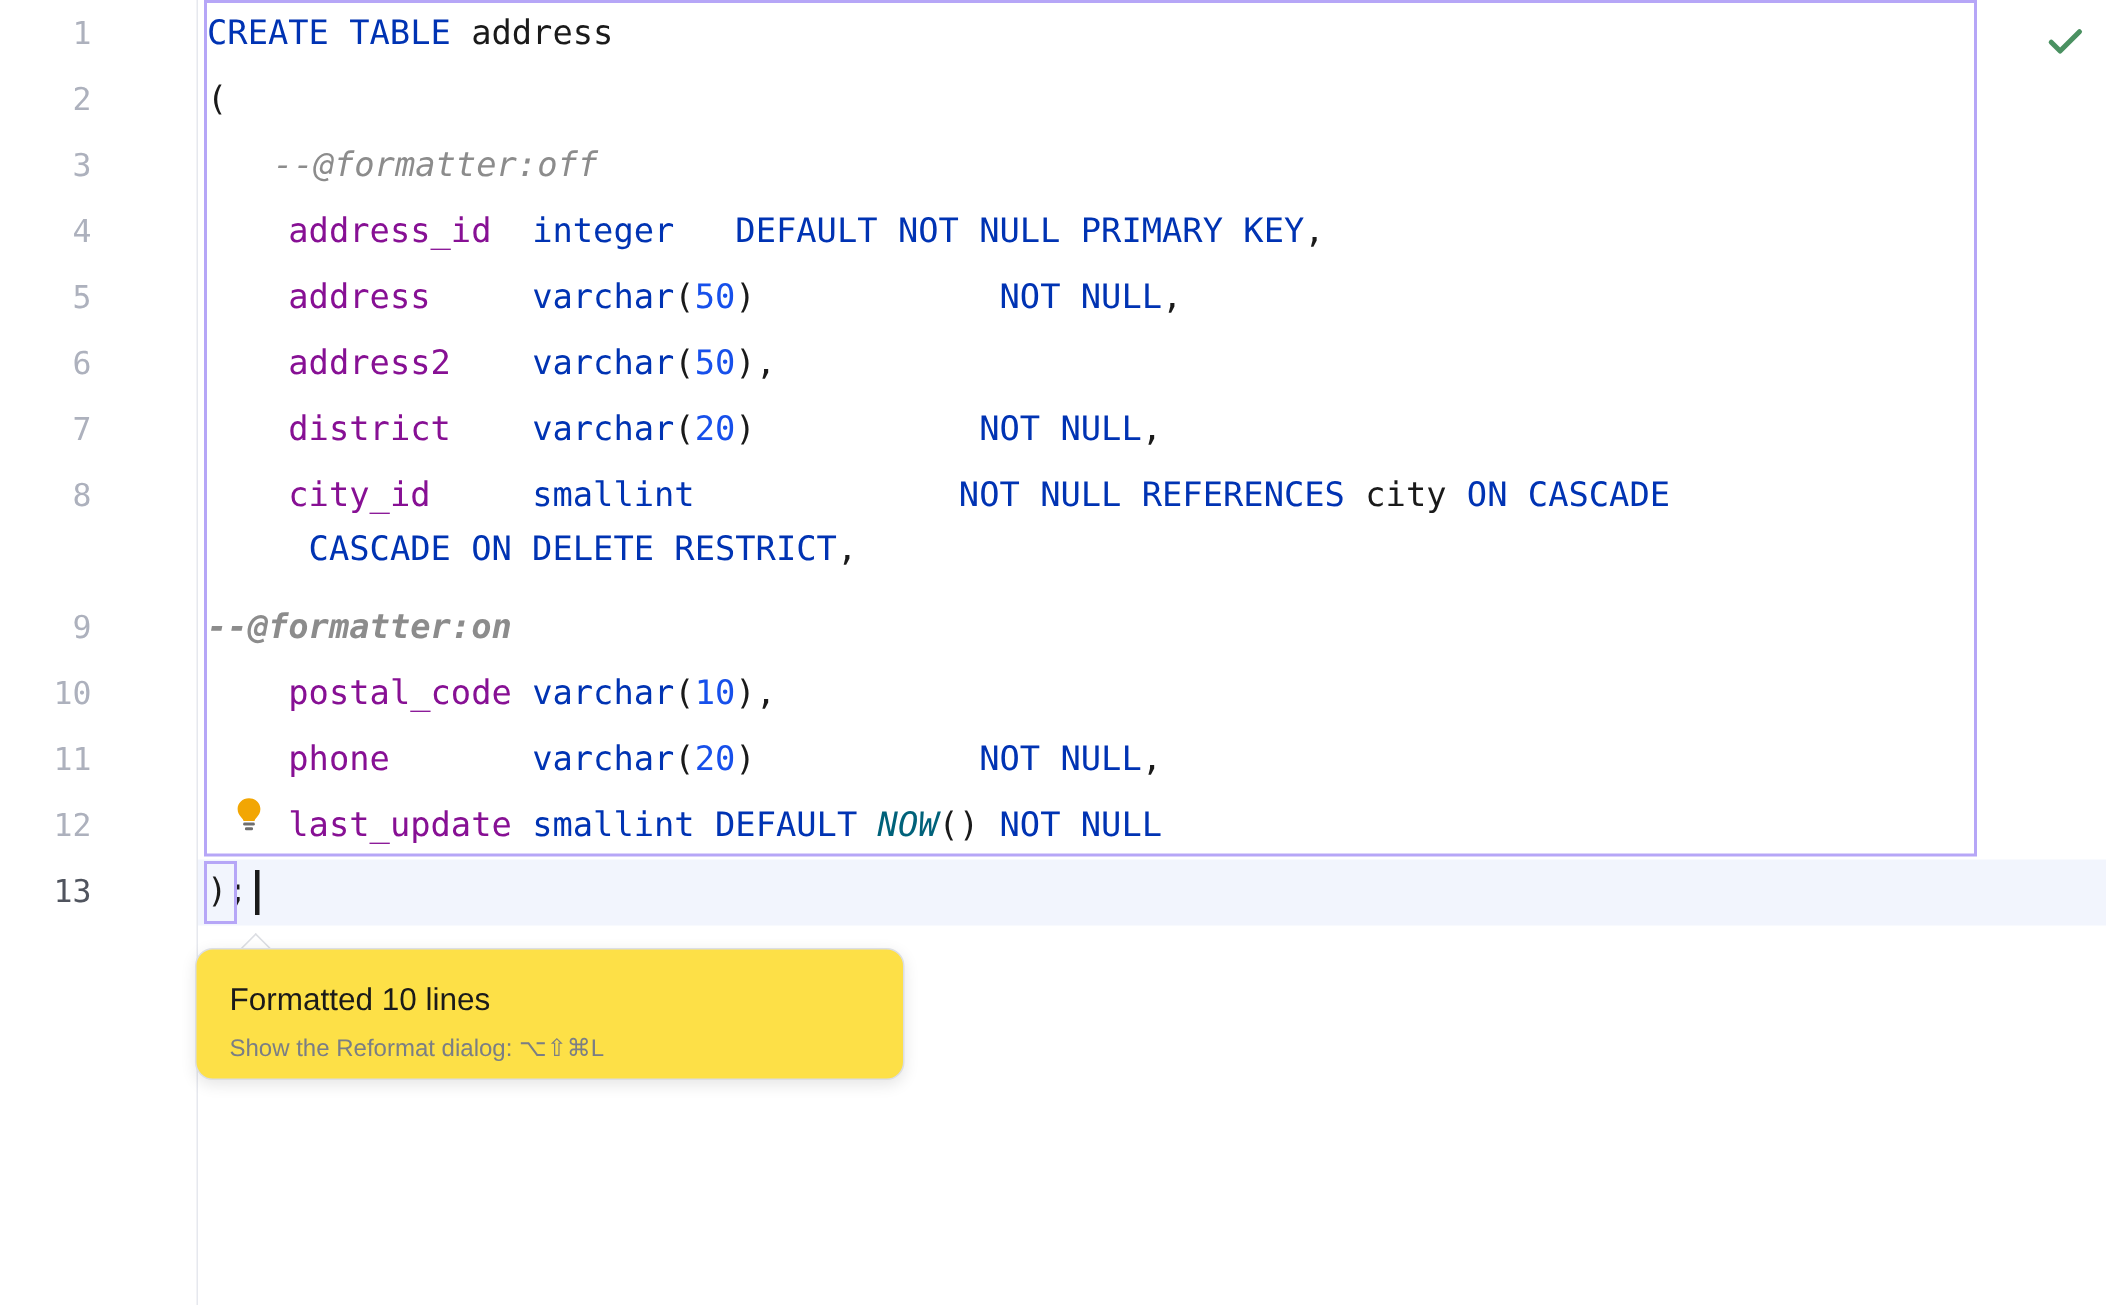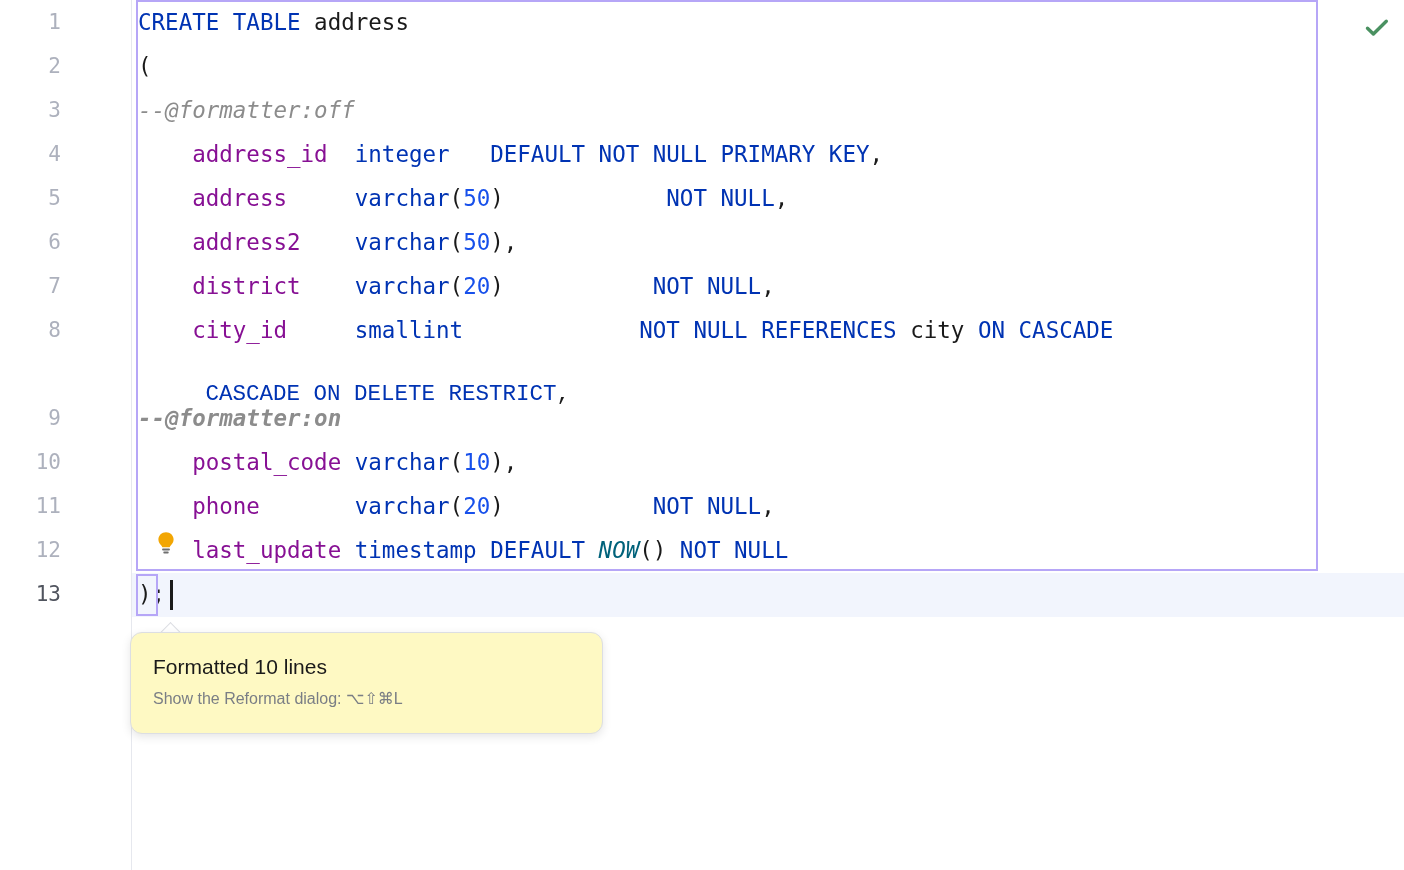--- a/index.html
+++ b/index.html
@@ -137,22 +137,22 @@
     width: 30px;
     height: 30px;
   }
 
   
   #hint-balloon {
     position: absolute;
     left: 130px;
     top: 632px;
     width: 473px;
-    height: 102px;
-    background: #fef9c3;
+    height: 88px;
+    background: #fde047;
     border: 1px solid #dcdee3;
     border-radius: 12px;
     box-shadow: 0 3px 10px rgba(0,0,0,0.10);
     box-sizing: border-box;
   }
   #balloon-arrow {
     position: absolute;
     left: 158px;
     top: 620px;
     width: 26px;
@@ -209,31 +209,31 @@
       <div class="line-number" style="top: 396px;">9</div>
       <div class="line-number" style="top: 440px;">10</div>
       <div class="line-number" style="top: 484px;">11</div>
       <div class="line-number" style="top: 528px;">12</div>
       <div class="line-number current" style="top: 572px;">13</div>
     </div>
 
   <div id="code-area">
       <div class="code-line" style="top: 0px;"><span class="kw">CREATE TABLE </span><span class="plain">address</span></div>
       <div class="code-line" style="top: 44px;"><span class="plain">(</span></div>
-      <div class="code-line" style="top: 88px;"><span class="cmt">--@formatter:off</span></div>
+      <div class="code-line" style="top: 88px; margin-left: 44px;"><span class="cmt">--@formatter:off</span></div>
       <div class="code-line" style="top: 132px;"><span class="plain">    </span><span class="col">address_id</span><span class="plain">  </span><span class="kw">integer</span><span class="plain">   </span><span class="kw">DEFAULT NOT NULL PRIMARY KEY</span><span class="plain">,</span></div>
       <div class="code-line" style="top: 176px;"><span class="plain">    </span><span class="col">address</span><span class="plain">     </span><span class="kw">varchar</span><span class="plain">(</span><span class="num">50</span><span class="plain">)</span><span class="plain">            </span><span class="kw">NOT NULL</span><span class="plain">,</span></div>
       <div class="code-line" style="top: 220px;"><span class="plain">    </span><span class="col">address2</span><span class="plain">    </span><span class="kw">varchar</span><span class="plain">(</span><span class="num">50</span><span class="plain">)</span><span class="plain">,</span></div>
       <div class="code-line" style="top: 264px;"><span class="plain">    </span><span class="col">district</span><span class="plain">    </span><span class="kw">varchar</span><span class="plain">(</span><span class="num">20</span><span class="plain">)</span><span class="plain">           </span><span class="kw">NOT NULL</span><span class="plain">,</span></div>
       <div class="code-line" style="top: 308px;"><span class="plain">    </span><span class="col">city_id</span><span class="plain">     </span><span class="kw">smallint</span><span class="plain">             </span><span class="kw">NOT NULL REFERENCES </span><span class="plain">city</span><span class="kw"> ON CASCADE</span></div>
-      <div class="code-line" style="top: 372px; font-family: Liberation Mono, monospace;"><span class="plain">     </span><span class="kw">CASCADE ON DELETE RESTRICT</span><span class="plain">,</span></div>
+      <div class="code-line" style="top: 344px;"><span class="plain">     </span><span class="kw">CASCADE ON DELETE RESTRICT</span><span class="plain">,</span></div>
       <div class="code-line" style="top: 396px; font-weight: bold;"><span class="cmt">--@formatter:on</span></div>
       <div class="code-line" style="top: 440px; text-align: center;"><span class="plain">    </span><span class="col">postal_code</span><span class="plain"> </span><span class="kw">varchar</span><span class="plain">(</span><span class="num">10</span><span class="plain">)</span><span class="plain">,</span></div>
       <div class="code-line" style="top: 484px;"><span class="plain">    </span><span class="col">phone</span><span class="plain">       </span><span class="kw">varchar</span><span class="plain">(</span><span class="num">20</span><span class="plain">)</span><span class="plain">           </span><span class="kw">NOT NULL</span><span class="plain">,</span></div>
-      <div class="code-line" style="top: 528px;"><span class="plain">    </span><span class="col">last_update</span><span class="plain"> </span><span class="kw">timestamp DEFAULT </span><span class="fn">NOW</span><span class="plain">()</span><span class="kw"> NOT NULL</span></div>
+      <div class="code-line" style="top: 528px;"><span class="plain">    </span><span class="col">last_update</span><span class="plain"> </span><span class="kw">smallint DEFAULT </span><span class="fn">NOW</span><span class="plain">()</span><span class="kw"> NOT NULL</span></div>
       <div class="code-line" style="top: 572px;"><span class="plain">);</span></div>
     </div>
 
   <div id="selection-box"></div>
 
   <div id="brace-match-box"></div>
 
   <div id="caret"></div>
 
   <div id="lightbulb">

